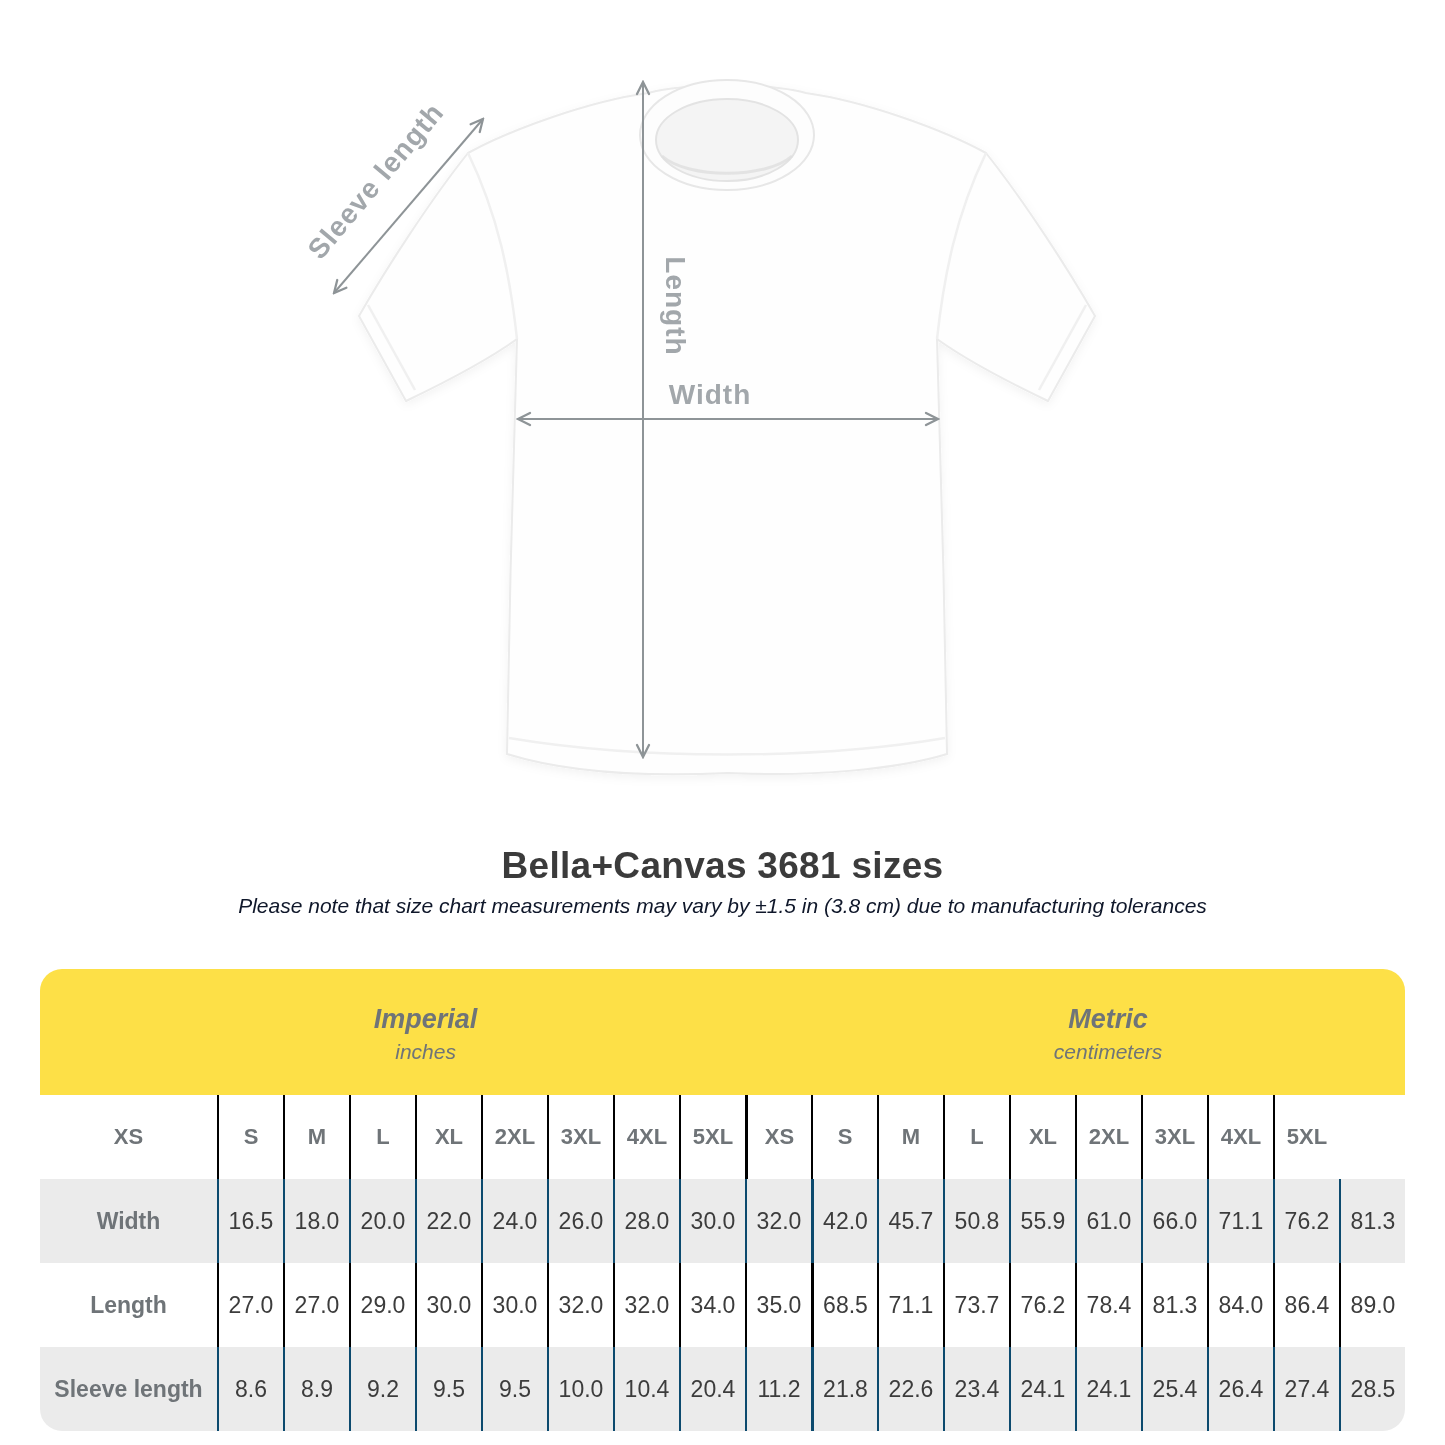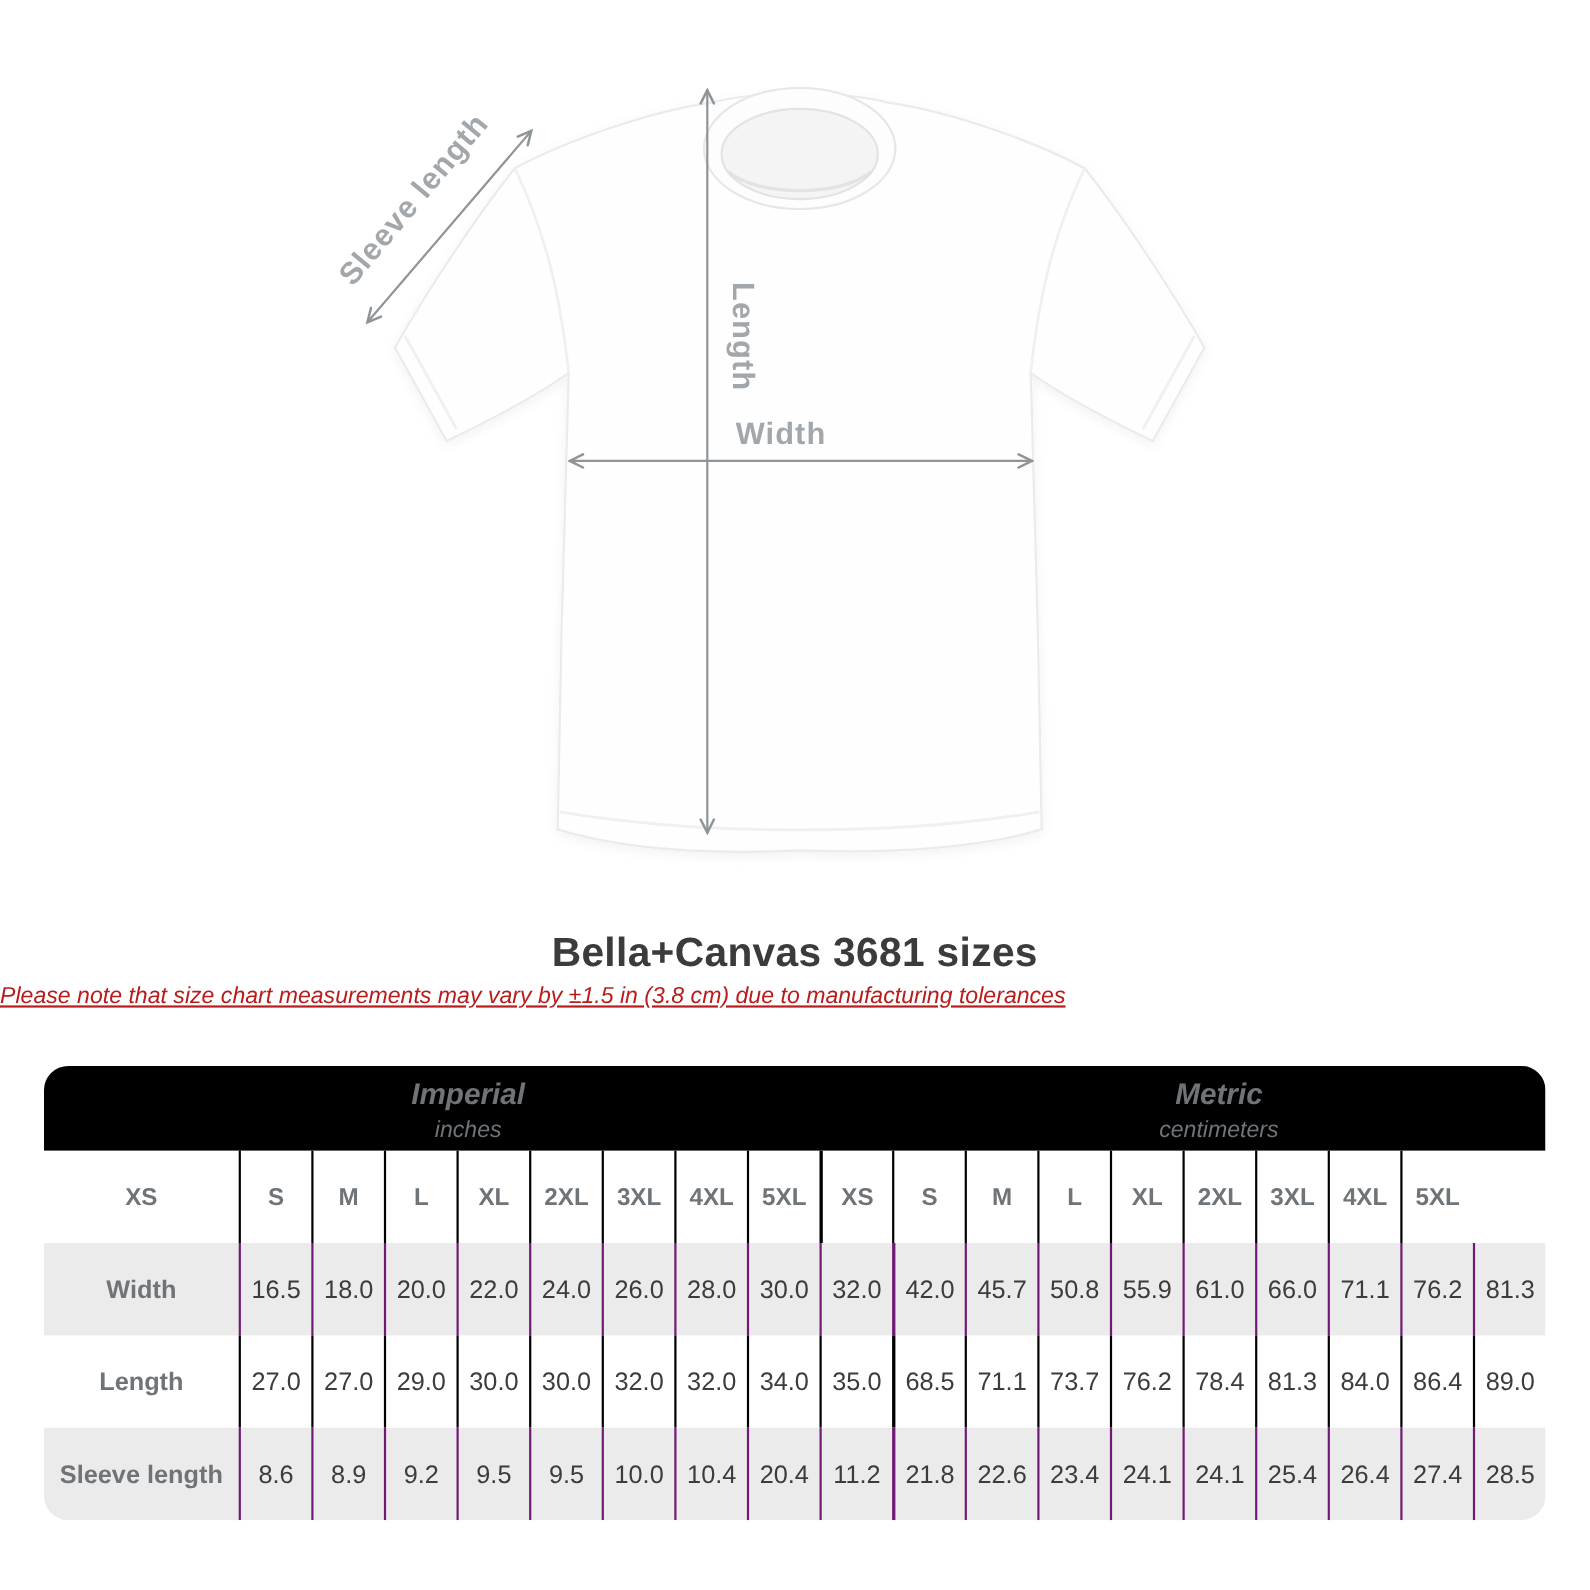--- a/index.html
+++ b/index.html
@@ -5,37 +5,37 @@
   html,body{margin:0;padding:0;background:#ffffff;}
   body{width:1445px;height:1445px;font-family:"Liberation Sans",sans-serif;overflow:hidden;}
 
   
   .figure{position:relative;width:1445px;height:824px;}
   .figure svg{display:block;}
   .mlabel{font-family:"Liberation Sans",sans-serif;font-weight:bold;font-size:28px;fill:#a2a7ab;letter-spacing:1px;}
 
   
   .page-title{margin:20px 0 0;text-align:center;font-size:37px;font-weight:bold;color:#3b3b3b;letter-spacing:.3px;line-height:43px;}
-  .page-subtitle{margin:6px 0 0;text-align:left;font-style:italic;font-size:21px;color:#b91c1c;line-height:26px;text-decoration:underline;}
+  .page-subtitle{margin:6px 0 0;text-align:center;font-style:italic;font-size:21px;color:#0f172a;line-height:26px;}
 
   
   .size-table{width:1365px;margin:50px auto 0;border-radius:22px;overflow:hidden;}
-  .gband{display:grid;grid-template-columns:56.5% 1fr;height:77px;background:#000000;}
+  .gband{display:grid;grid-template-columns:56.5% 1fr;height:126px;background:#fde047;}
   .gcol{display:flex;flex-direction:column;align-items:center;justify-content:center;gap:5px;padding-top:4px;}
   .gname{font-style:italic;font-weight:bold;font-size:27px;color:#6f7478;}
   .gunit{font-style:italic;font-size:21px;color:#6f7478;}
 
   .trow{display:grid;grid-template-columns:177px repeat(18,1fr);height:84px;}
   .cell{display:flex;align-items:center;justify-content:center;white-space:nowrap;}
   .hcell{font-weight:bold;font-size:22px;color:#6f7478;}
   .rlabel{font-weight:bold;font-size:23px;color:#6f7478;}
   .dcell{font-size:23px;color:#3c3c3c;}
   .white .cell + .cell{border-left:2px solid #000000;}
   .gray .cell{background:#ebebeb;}
-  .gray .cell + .cell{border-left:2px solid #701a75;}
+  .gray .cell + .cell{border-left:2px solid #0c4a6e;}
   .cell.g3{border-left-width:3px !important;}
 </style>
 </head>
 <body>
 
 <div class="figure">
   <svg width="1445" height="824" viewBox="0 0 1445 824">
     <defs>
       <marker id="ah" viewBox="0 0 12 12" refX="10.5" refY="6" markerWidth="8" markerHeight="8" orient="auto-start-reverse">
         <path d="M1.5 1.5 L10.5 6 L1.5 10.5" fill="none" stroke="#8e9497" stroke-width="1.7" stroke-linecap="round"></path>

